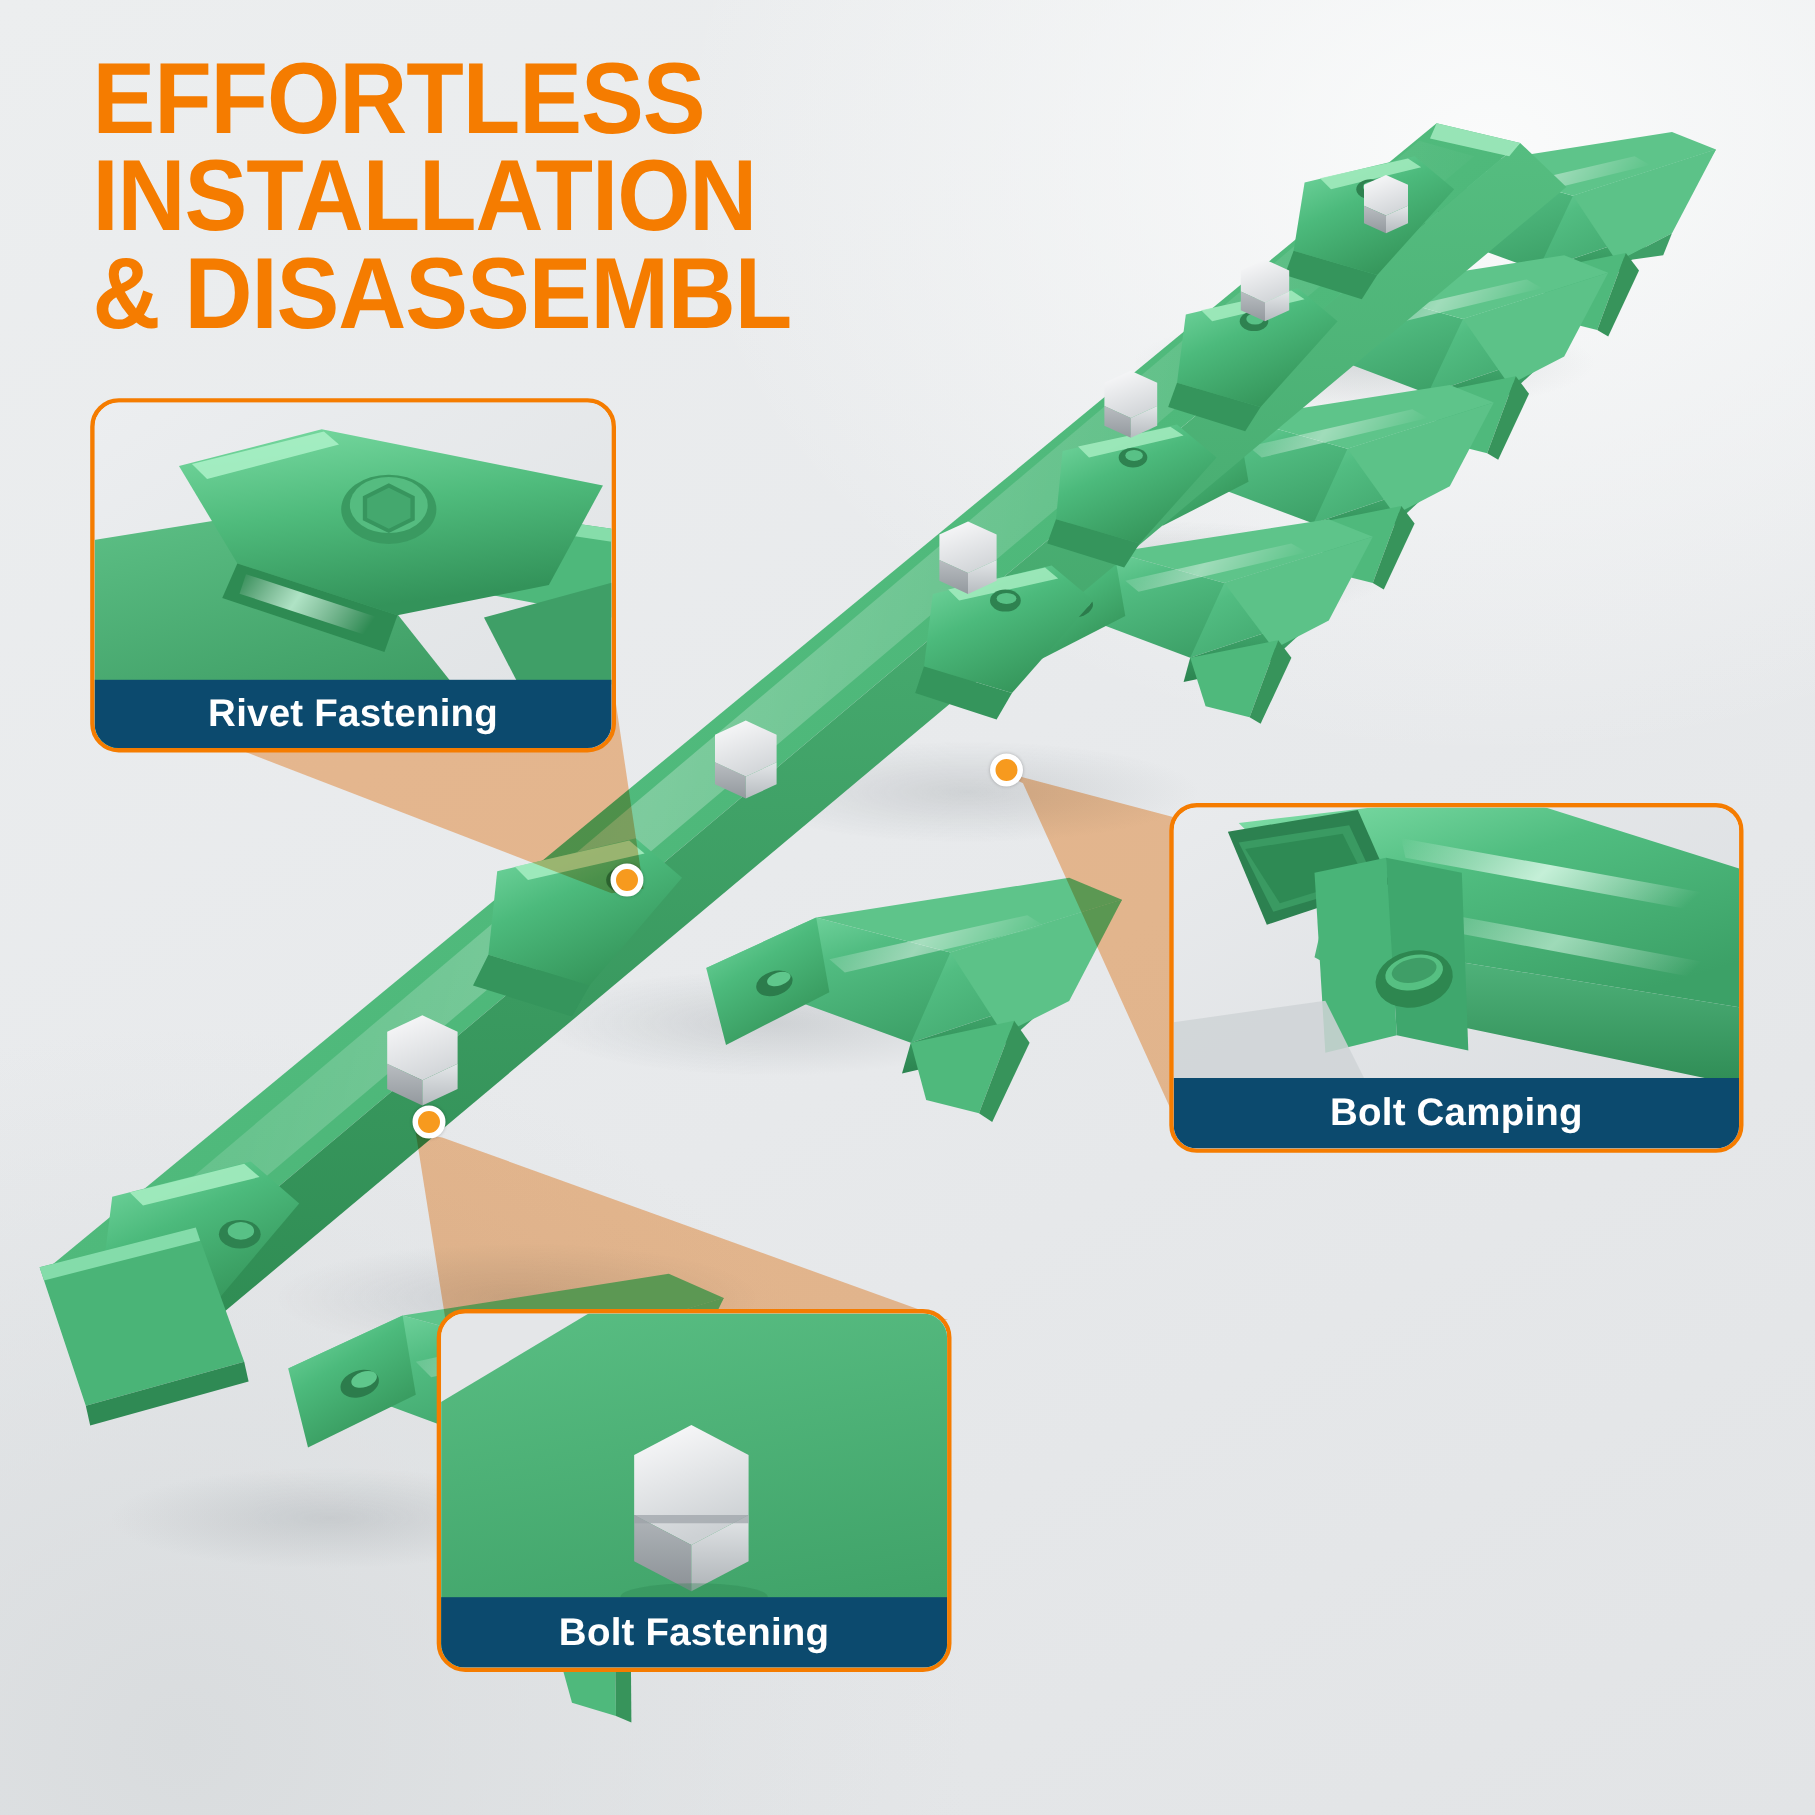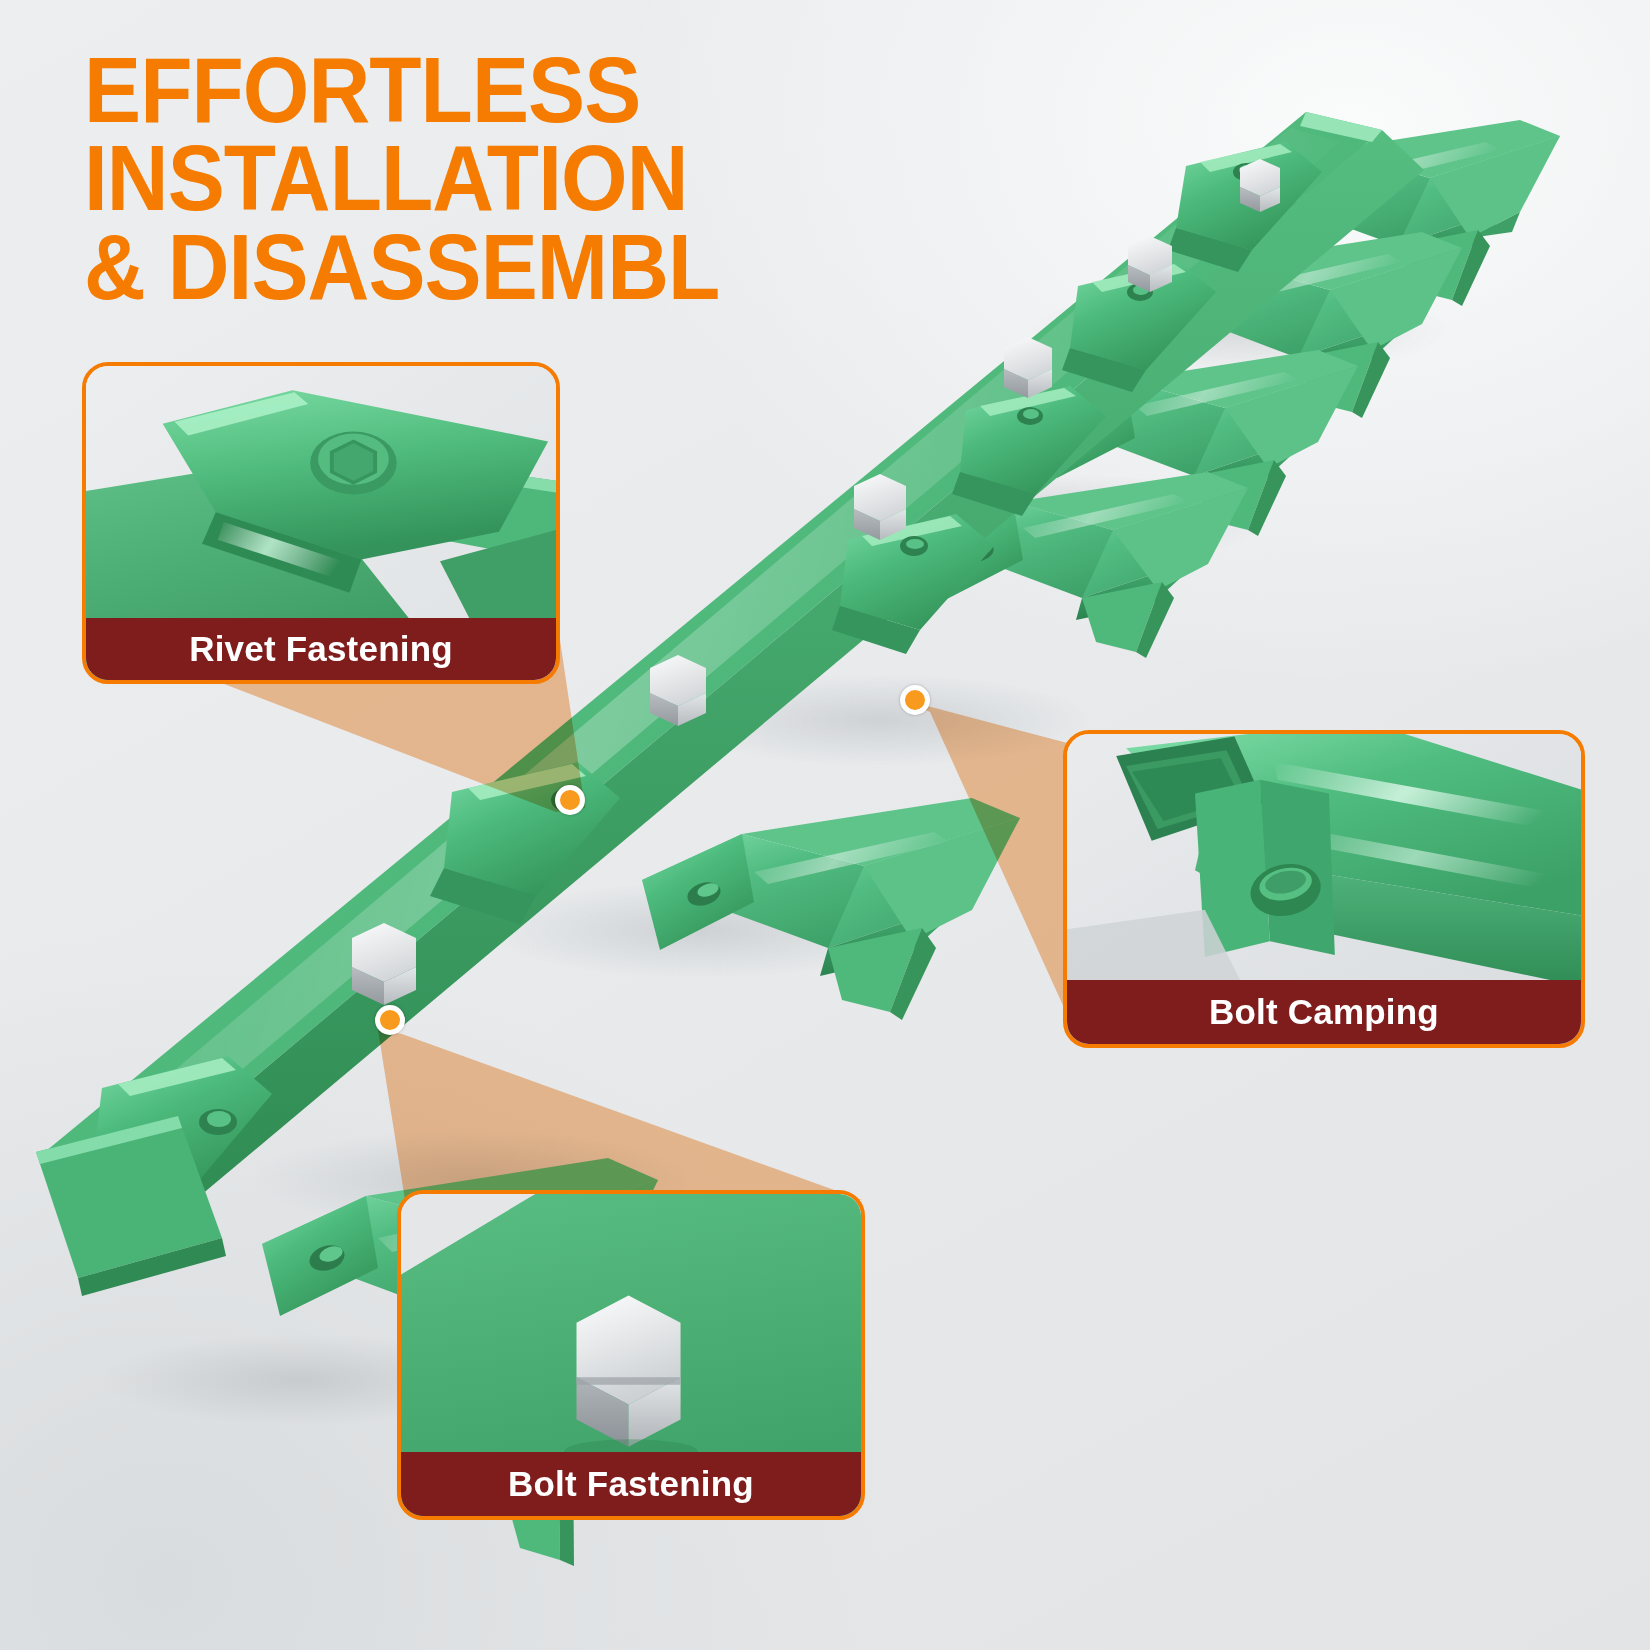--- a/index.html
+++ b/index.html
@@ -17,26 +17,26 @@
   .layer{position:absolute;top:0;left:0;width:1650px;height:1650px;}
   svg.layer{display:block;}
 
   
   .callout{position:absolute;box-sizing:border-box;
     border:4px solid #f57c00;border-radius:26px;overflow:hidden;
     background:#e6e8ea;}
   .callout .photo{position:absolute;left:0;top:0;right:0;bottom:0;overflow:hidden;}
   .callout .photo svg{display:block;width:100%;height:100%;}
   .callout .lbl{position:absolute;left:0;right:0;bottom:0;height:64px;
-    background:#7f1d1d;color:#fff;display:flex;align-items:center;justify-content:center;
+    background:#0c4a6e;color:#fff;display:flex;align-items:center;justify-content:center;
     font-size:35px;font-weight:bold;letter-spacing:.2px;}
 
   #co-rivet{left:82px;top:362px;width:478px;height:322px;}
   #co-rivet .lbl{height:62px;}
-  #co-bolt-camping{left:1063px;top:730px;width:522px;height:318px;}
+  #co-bolt-camping{left:1063px;top:730px;width:522px;height:318px;border-radius:25px;}
   #co-bolt-fastening{left:397px;top:1190px;width:468px;height:330px;}
 
   
   #headline{position:absolute;left:84px;top:46px;width:1220px;
     color:#f57c00;font-size:92px;line-height:.96;font-weight:bold;
     letter-spacing:-1px;transform:scaleX(.93);transform-origin:left top;
     text-transform:uppercase;white-space:pre-line;}
 
   
   .marker{position:absolute;width:30px;height:30px;border-radius:50%;

